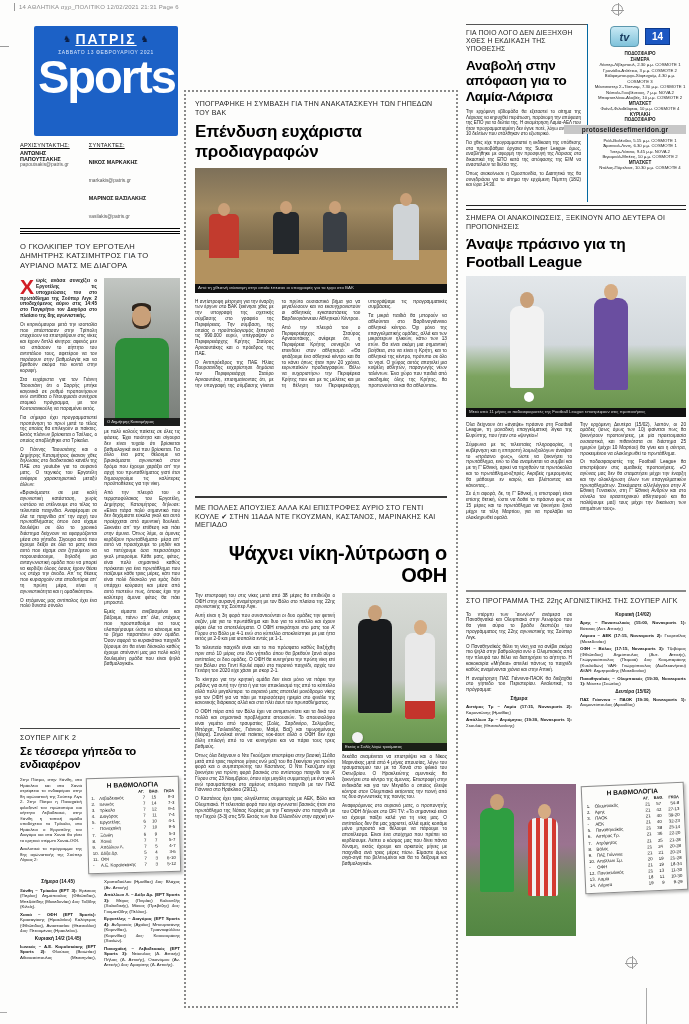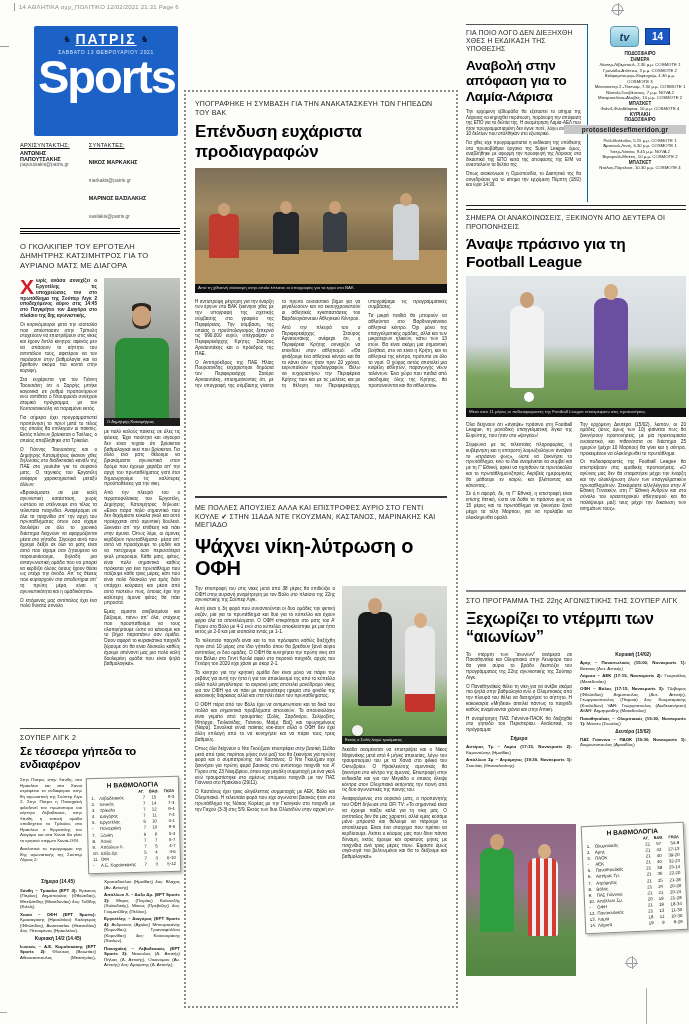--- a/index.html
+++ b/index.html
@@ -84,21 +84,21 @@
   .mt-p{position:absolute;border-radius:5px 5px 0 0;}
   .mt-p1{left:14px;bottom:26px;width:30px;height:44px;background:#c23b2e;}
   .mt-p2{left:78px;bottom:30px;width:26px;height:42px;background:#24282c;}
   .mt-p3{left:128px;bottom:32px;width:24px;height:40px;background:#3a3f45;}
   .mt-p4{right:28px;bottom:24px;width:26px;height:56px;background:#cfd3d6;}
   .mt-h{position:absolute;width:12px;height:13px;background:#caa078;border-radius:50%;}
   .mt-h1{left:23px;bottom:68px;} .mt-h2{left:85px;bottom:70px;} .mt-h3{left:134px;bottom:70px;} .mt-h4{right:35px;bottom:78px;}
   .bak-body{margin-top:6px;column-count:3;column-gap:8px;height:168px;overflow:hidden;}
   .ofi-wrap{position:absolute;left:9px;top:404px;width:252px;}
   .ofi-rule{border-top:2px solid #3a3a3a;margin-bottom:6px;}
-  .ofi-hl{font-size:20px;line-height:22px;margin-top:5px;}
+  .ofi-hl{font-size:20px;line-height:22px;margin-top:12px;text-align:right;}
   .ofi-content{margin-top:7px;display:flex;gap:7px;}
   .ofi-c1{width:140px;height:438px;overflow:hidden;}
   .ofi-c2{width:105px;height:438px;overflow:hidden;}
   .ofi-photo{height:158px;margin-bottom:3px;
      background:linear-gradient(180deg,#d8dbd6 0%,#c6cac4 55%,#79a45c 78%,#679250 100%);}
   .ofi-p1{position:absolute;left:16px;top:26px;width:34px;height:94px;background:#181a1d;border-radius:8px 8px 2px 2px;}
   .ofi-p2{position:absolute;right:12px;top:40px;width:30px;height:86px;background:#e9e9e9;border-radius:8px 8px 2px 2px;
           box-shadow:0 -26px 0 -8px #c4342c inset;}
   .ofi-h1{position:absolute;left:26px;top:12px;width:14px;height:16px;background:#c9a079;border-radius:50%;}
   .ofi-h2{position:absolute;right:20px;top:27px;width:13px;height:15px;background:#d6ac83;border-radius:50%;}
@@ -499,21 +499,20 @@
       <p class="body">Όλα δείχνουν ότι «άναψε» πράσινο στη Football League, τη μοναδική επαγγελματική λίγκα της Ευρώπης, που ήταν στο «ψυγείο»!</p>
           <p class="body">Σύμφωνα με τις τελευταίες πληροφορίες, η κυβέρνηση και η επιτροπή λοιμωξιολόγων άναψαν το «πράσινο φως», ώστε να ξεκινήσει το πρωτάθλημα, ενώ το ίδιο αναμένεται να συμβεί και με τη Γ’ Εθνική, αρκεί να τηρηθούν τα πρωτόκολλα και το πρωτάθλημα-εξπρές. Ακριβείς ημερομηνίες θα μάθουμε εν καιρώ, και βλέποντας και κάνοντας...</p>
           <p class="body">Σε ό,τι αφορά, δε, τη Γ’ Εθνική, η επιστροφή είναι επίσης θετική, ώστε να δοθεί το πράσινο φως σε 15 μέρες και το πρωτάθλημα να ξεκινήσει ξανά μέχρι τα τέλη Μαρτίου, για να προλάβει να ολοκληρωθεί ομαλά.</p>
           <p class="body">Την ερχόμενη Δευτέρα (15/02), λοιπόν, οι 20 ομάδες (ίσως όμως των 10) φαίνεται πως θα ξεκινήσουν προπονήσεις, με μία προετοιμασία ουσιαστικά, και πιθανότατα σε διάστημα 25 ημερών (μέχρι 10 Μαρτίου) θα γίνει και η σέντρα, προκειμένου να ολοκληρωθεί το πρωτάθλημα.</p>
           <p class="body">Οι ποδοσφαιριστές της Football League θα επιστρέψουν στις ομαδικές προπονήσεις. «Ο αγώνας μας δεν θα σταματήσει μέχρι την έναρξη και την ολοκλήρωση όλων των επαγγελματικών πρωταθλημάτων. Στεκόμαστε αλληλέγγυοι στην Α’ Εθνική Γυναικών, στη Γ’ Εθνική Ανδρών και στο σύνολο του ερασιτεχνικού αθλητισμού και θα παλέψουμε μαζί τους μέχρι την δικαίωση των αιτημάτων τους».</p>
         </div>
     </div>
 
     <div class="derby-sec">
       <div class="kicker">ΣΤΟ ΠΡΟΓΡΑΜΜΑ ΤΗΣ 22ης ΑΓΩΝΙΣΤΙΚΗΣ ΤΗΣ ΣΟΥΠΕΡ ΛΙΓΚ</div>
-      <div class="derby-hl hl">Ξεχωρίζει το ντέρμπι των “αιωνίων”</div>
       <div class="derby-body">
         <div class="derby-c1">
           <div>
 
           <p class="body">Το ντέρμπι των “αιωνίων” ανάμεσα σε Παναθηναϊκό και Ολυμπιακό στην Λεωφόρο που θα γίνει αύριο το βράδυ δεσπόζει του προγράμματος της 22ης αγωνιστικής της Σούπερ Λιγκ.</p>
               <p class="body">Ο Παναθηναϊκός θέλει τη νίκη για να ανέβει ακόμα πιο ψηλά στην βαθμολογία ενώ ο Ολυμπιακός από την πλευρά του θέλει να διατηρήσει το αήττητο. Η κακοκαιρία «Μήδεια» απειλεί πάντως το παιχνίδι καθώς αναμένονται χιόνια και στην Αττική.</p>
               <p class="body">Η αναμέτρηση ΠΑΣ Γιάννινα-ΠΑΟΚ θα διεξαχθεί στο γήπεδο του Περιστερίου. Αναλυτικά, το πρόγραμμα:</p>
             </div>
           <div>
 

